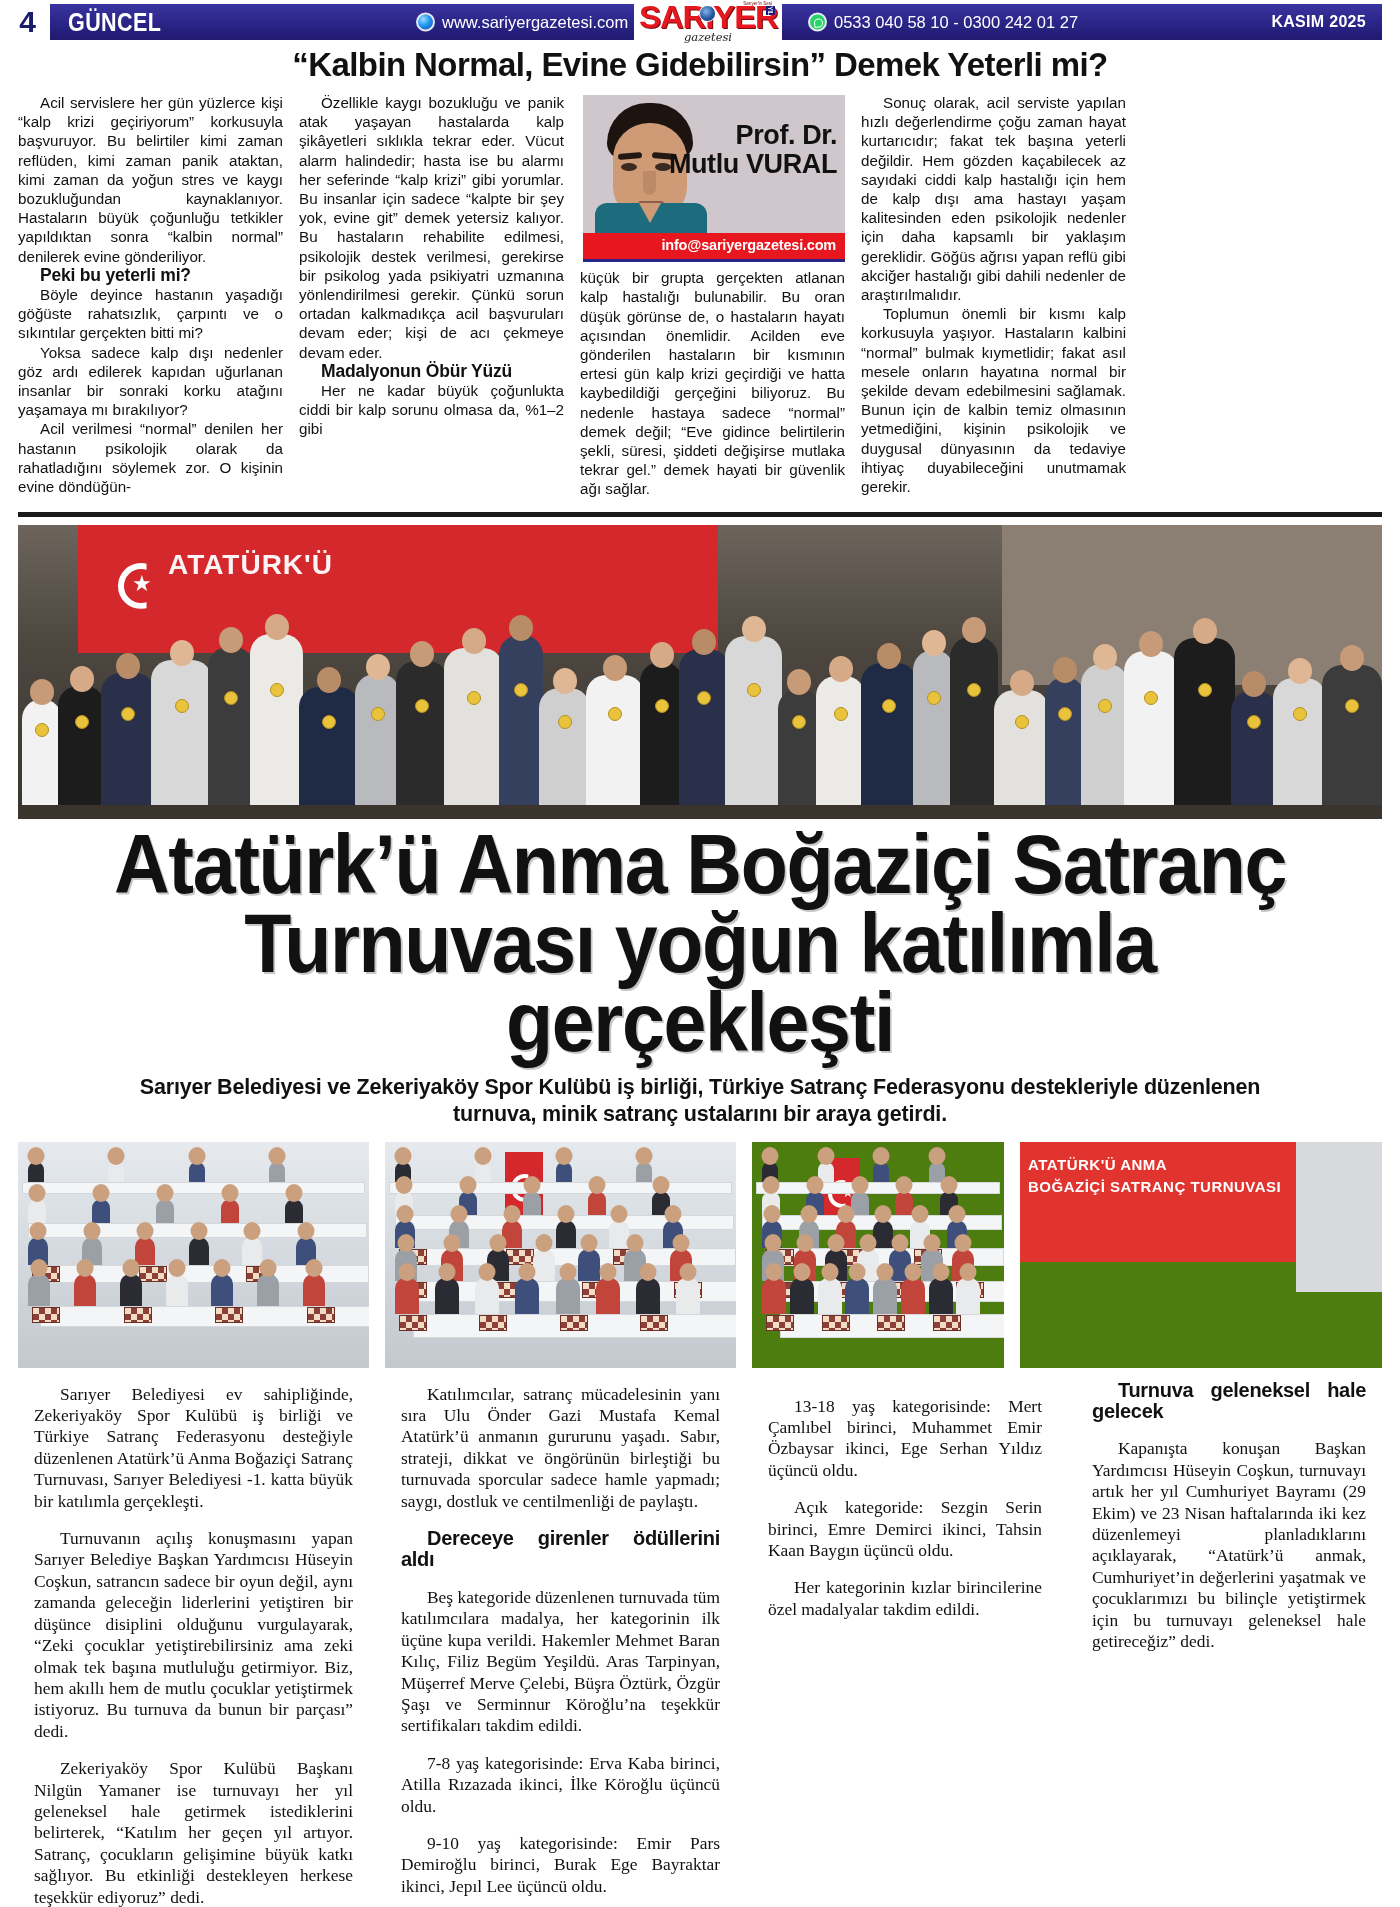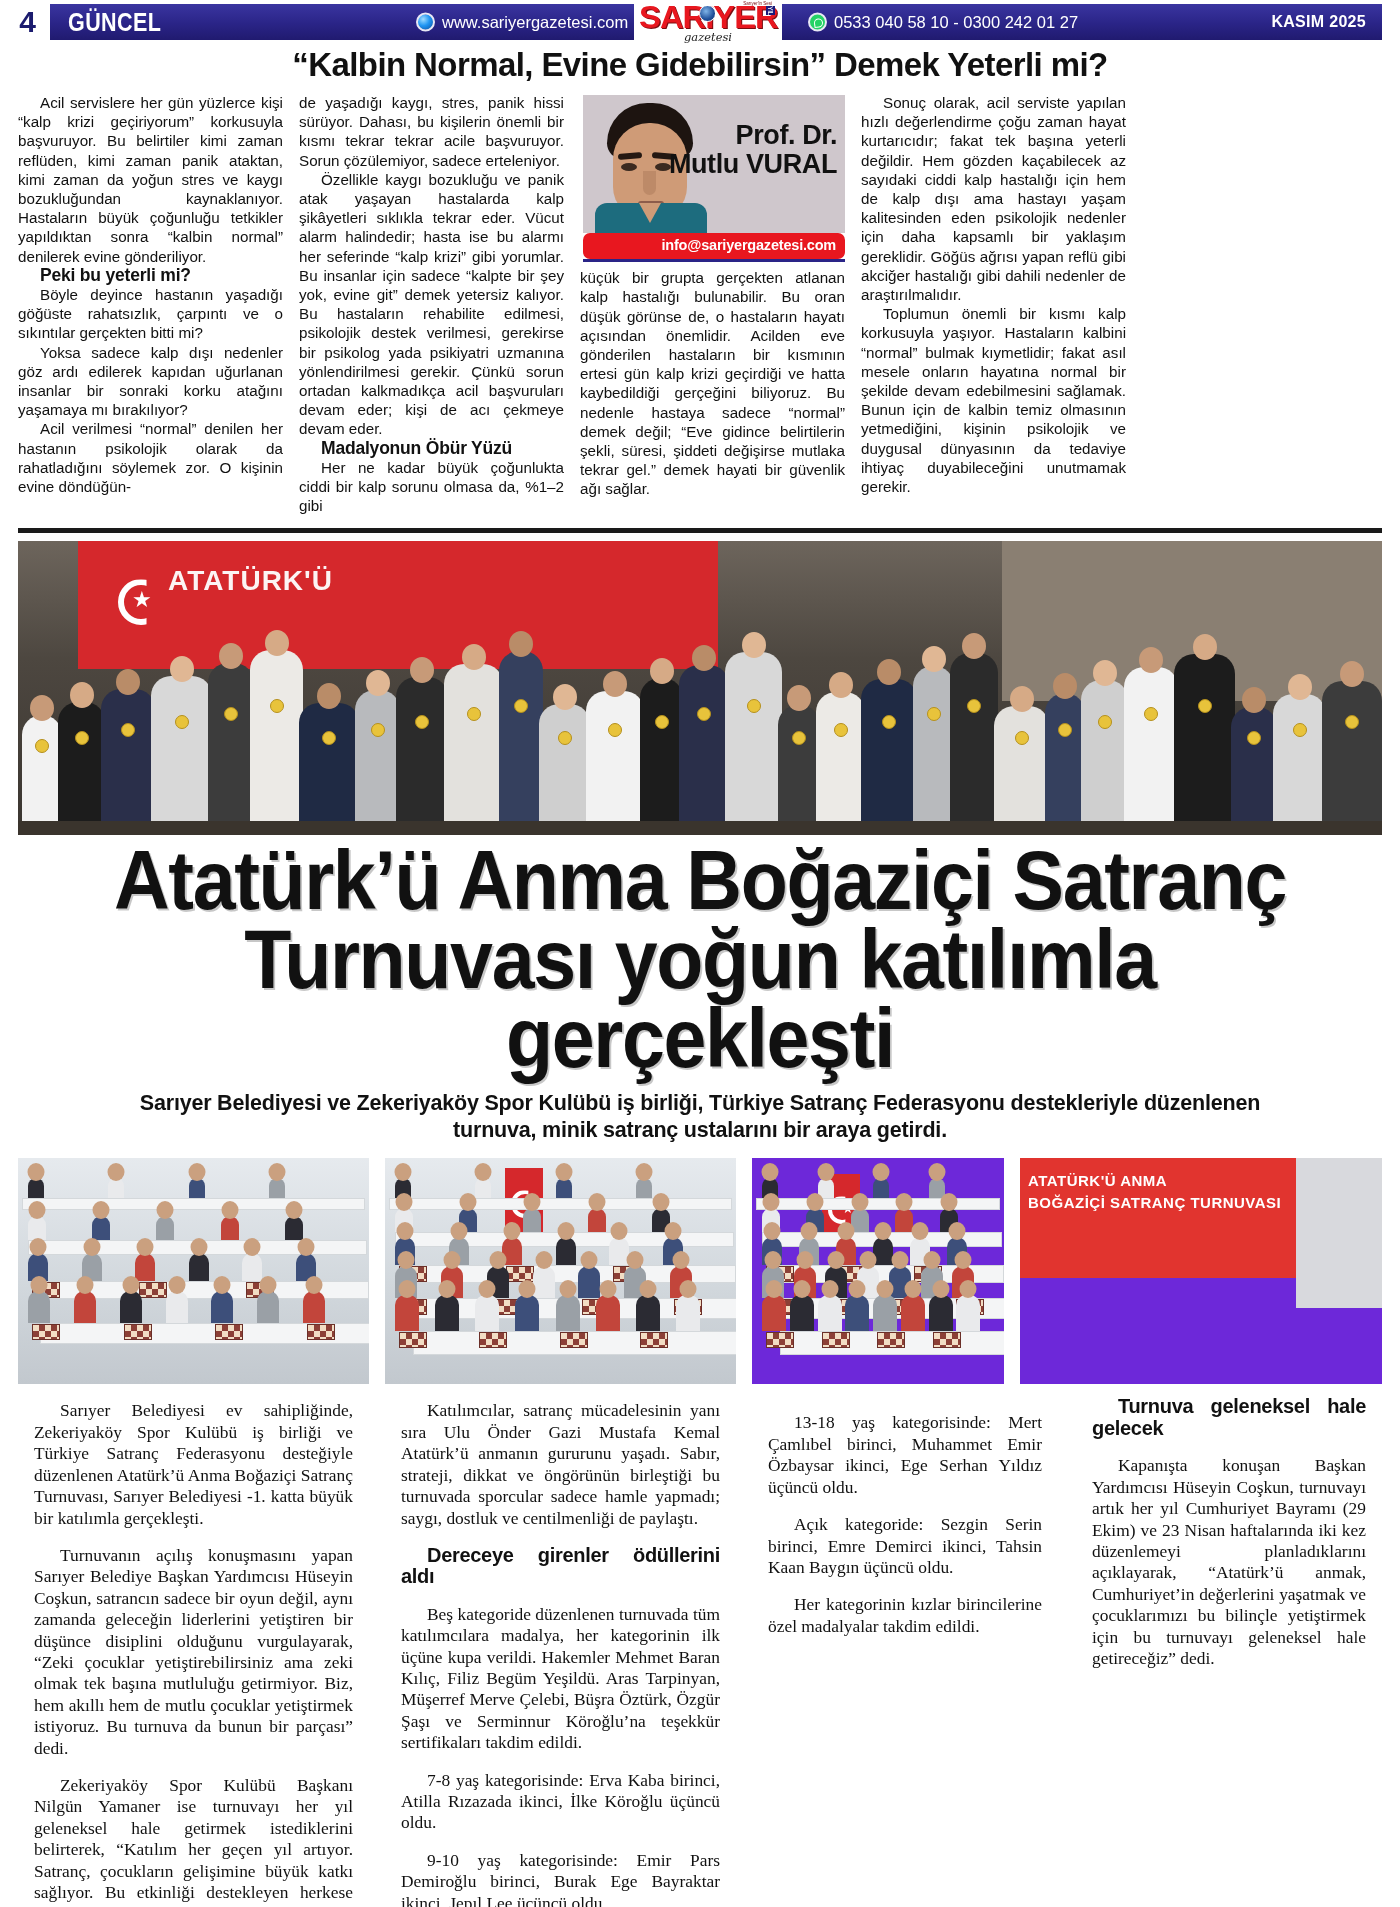--- a/index.html
+++ b/index.html
@@ -272,21 +272,20 @@
     letter-spacing: -0.4px;
   }
   .doc-mail {
     background: #e8171f;
     color: #fff;
     text-align: right;
     font-size: 14.5px;
     font-weight: bold;
     padding: 3px 9px 4px 0;
     letter-spacing: -0.2px;
-    border-radius: 7px;
   }
   .doc-rule { height: 3px; background: #2a2487; }
 
   .hr-thick { height: 5px; background: #1a1a1a; margin: 13px 18px 0 18px; }
 
   
   .big-photo-wrap { margin: 8px 18px 0 18px; }
   .big-photo {
     position: relative;
     height: 294px;
@@ -377,21 +376,21 @@
     display: flex;
     gap: 16px;
   }
   .bcol { width: 360px; }
   .bcol.wide { width: 630px; }
   .bphoto {
     width: 100%;
     height: 226px;
     overflow: hidden;
     position: relative;
-    background: #6d28d9;
+    background: #4d7c0f;
     text-align: center;
   }
   .btext {
     margin-top: 12px;
     font-family: "Liberation Serif", serif;
     font-size: 17.4px;
     line-height: 21.4px;
     text-align: justify;
     color: #111;
   }
@@ -454,21 +453,20 @@
 
     <div class="tcol">
       <p>Acil servislere her gün yüzlerce kişi “kalp krizi geçiriyorum” korkusuyla başvuruyor. Bu belirtiler kimi zaman reflüden, kimi zaman panik ataktan, kimi zaman da yoğun stres ve kaygı bozukluğundan kaynaklanıyor. Hastaların büyük çoğunluğu tetkikler yapıldıktan sonra “kalbin normal” denilerek evine gönderiliyor.</p>
       <p class="sub-head">Peki bu yeterli mi?</p>
       <p>Böyle deyince hastanın yaşadığı göğüste rahatsızlık, çarpıntı ve o sıkıntılar gerçekten bitti mi?</p>
       <p>Yoksa sadece kalp dışı nedenler göz ardı edilerek kapıdan uğurlanan insanlar bir sonraki korku atağını yaşamaya mı bırakılıyor?</p>
       <p>Acil verilmesi “normal” denilen her hastanın psikolojik olarak da rahatladığını söylemek zor. O kişinin evine döndüğün-</p>
     </div>
 
     <div class="tcol">
-      <p class="noind">de yaşadığı kaygı, stres, panik hissi sürüyor. Dahası, bu kişilerin önemli bir kısmı tekrar tekrar acile başvuruyor. Sorun çözülemiyor, sadece erteleniyor.</p>
       <p>Özellikle kaygı bozukluğu ve panik atak yaşayan hastalarda kalp şikâyetleri sıklıkla tekrar eder. Vücut alarm halindedir; hasta ise bu alarmı her seferinde “kalp krizi” gibi yorumlar. Bu insanlar için sadece “kalpte bir şey yok, evine git” demek yetersiz kalıyor. Bu hastaların rehabilite edilmesi, psikolojik destek verilmesi, gerekirse bir psikolog yada psikiyatri uzmanına yönlendirilmesi gerekir. Çünkü sorun ortadan kalkmadıkça acil başvuruları devam eder; kişi de acı çekmeye devam eder.</p>
       <p class="sub-head">Madalyonun Öbür Yüzü</p>
       <p>Her ne kadar büyük çoğunlukta ciddi bir kalp sorunu olmasa da, %1–2 gibi</p>
     </div>
 
     <div class="tcol">
       <div class="docbox">
         <div class="doc-photo">
           <div class="doc-face">
             <span class="f-hair"></span>

